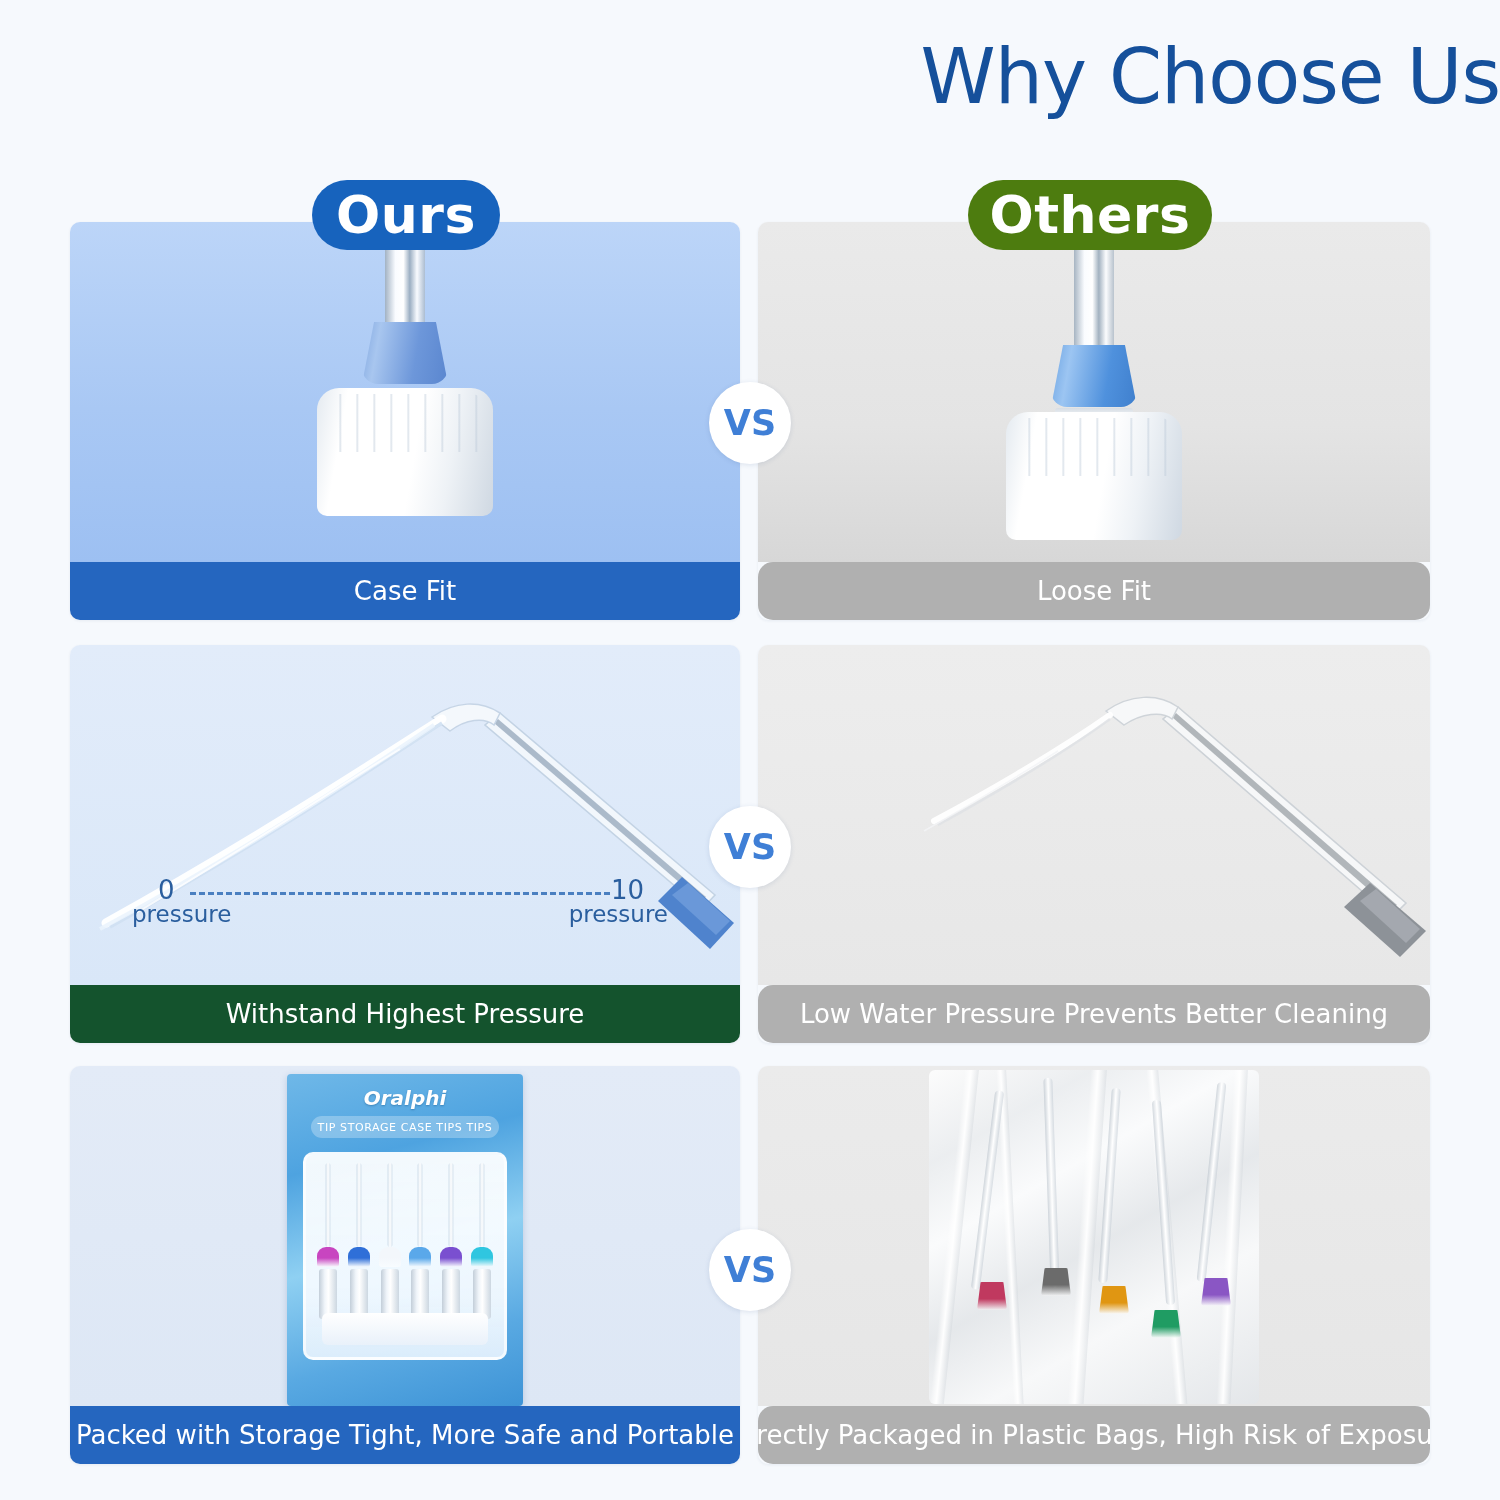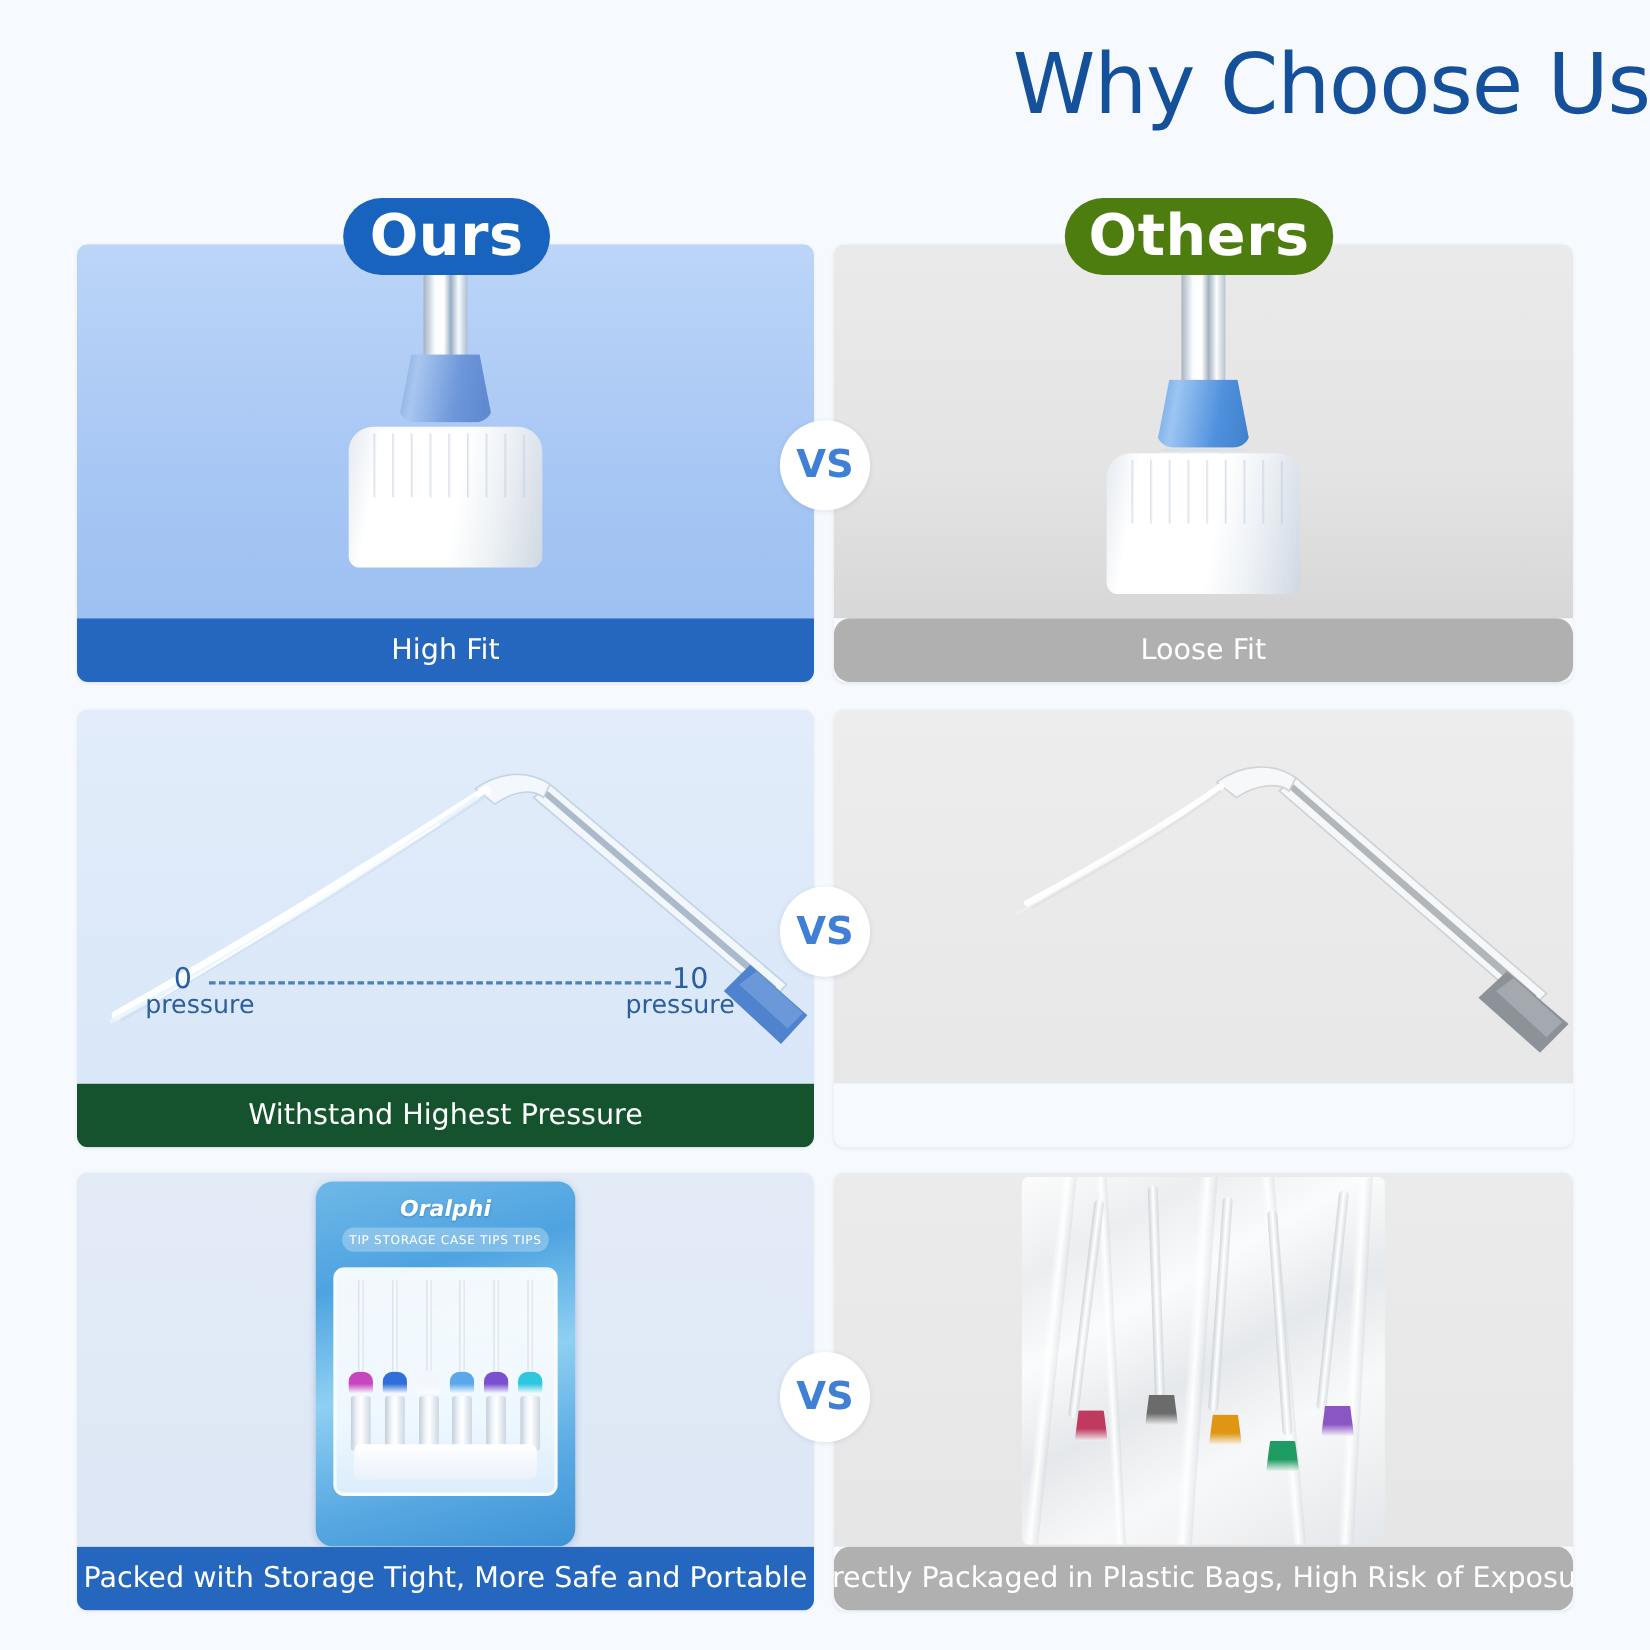--- a/index.html
+++ b/index.html
@@ -190,21 +190,21 @@
   .scale .lab-l { left: 0; }
   .scale .lab-r { right: 0; }
 
   
   .pack {
     position: absolute;
     left: 50%; transform: translateX(-50%);
     top: 8px;
     width: 236px; height: 332px;
     background: linear-gradient(165deg,#6fb8e8 0%,#4ea3e0 26%,#8fd0f2 52%,#59a9e2 78%,#3d93d6 100%);
-    border-radius: 16px;
+    border-radius: 4px;
     box-shadow: 0 2px 7px rgba(40,90,150,0.22);
     overflow: hidden;
   }
   .pack .brand {
     position: absolute; top: 12px; left: 0; width: 100%;
     text-align: center;
     color: #ffffff;
     font-size: 20px;
     font-style: italic;
     font-weight: bold;
@@ -304,21 +304,21 @@
 
   <div class="badge badge-ours" style="background: rgb(23, 99, 189);">Ours</div>
   <div class="badge badge-others" style="background: #4d7c0f;">Others</div>
 
   <div class="card c-r1-l">
     <div class="media media-h bg-blue-grad">
       <div class="shaft r1l-shaft"></div>
       <div class="collar r1l-collar"></div>
       <div class="handle r1l-handle"></div>
     </div>
-    <div class="caption cap-ours" style="background: rgb(37, 102, 191);">High Fit</div>
+    <div class="caption cap-ours" style="background: rgb(37, 102, 191);">Case Fit</div>
   </div>
 
   <div class="card c-r1-r">
     <div class="media media-h bg-gray-grad">
       <div class="shaft r1r-shaft"></div>
       <div class="collar loose r1r-collar"></div>
       <div class="gap-ring r1r-gap"></div>
       <div class="handle r1r-handle"></div>
     </div>
     <div class="caption cap-others" style="background: rgb(176, 176, 176);">Loose Fit</div>
@@ -364,20 +364,21 @@
 
           <path d="M352 70 C312 98 250 136 176 176" stroke="#ffffff" stroke-width="6" fill="none" opacity="0.95" stroke-linecap="round"></path>
           <path d="M352 74 C314 102 252 140 180 180" stroke="#dfe2e5" stroke-width="2.4" fill="none" opacity="0.85"></path>
           <path d="M300 106 C262 130 212 160 166 186" stroke="#f2f4f6" stroke-width="1.6" fill="none" opacity="0.8"></path>
 
           <path d="M612 238 L668 286 L642 312 L586 262 Z" fill="#8d9298"></path>
           <path d="M618 244 L662 284 L648 298 L602 256 Z" fill="#a6abb1" opacity="0.9"></path>
         </svg>
       </div>
     </div>
+    <div class="caption cap-others" style="background: rgb(176, 176, 176);">Low Water Pressure Prevents Better Cleaning</div>
   </div>
 
   <div class="card c-r3-l">
     <div class="media media-h bg-blue-pale">
       <div class="pack">
         <div class="brand">Oralphi</div>
         <div class="strip">TIP STORAGE CASE TIPS TIPS</div>
         <div class="tray">
           <div class="tips">
             <div class="tip">

